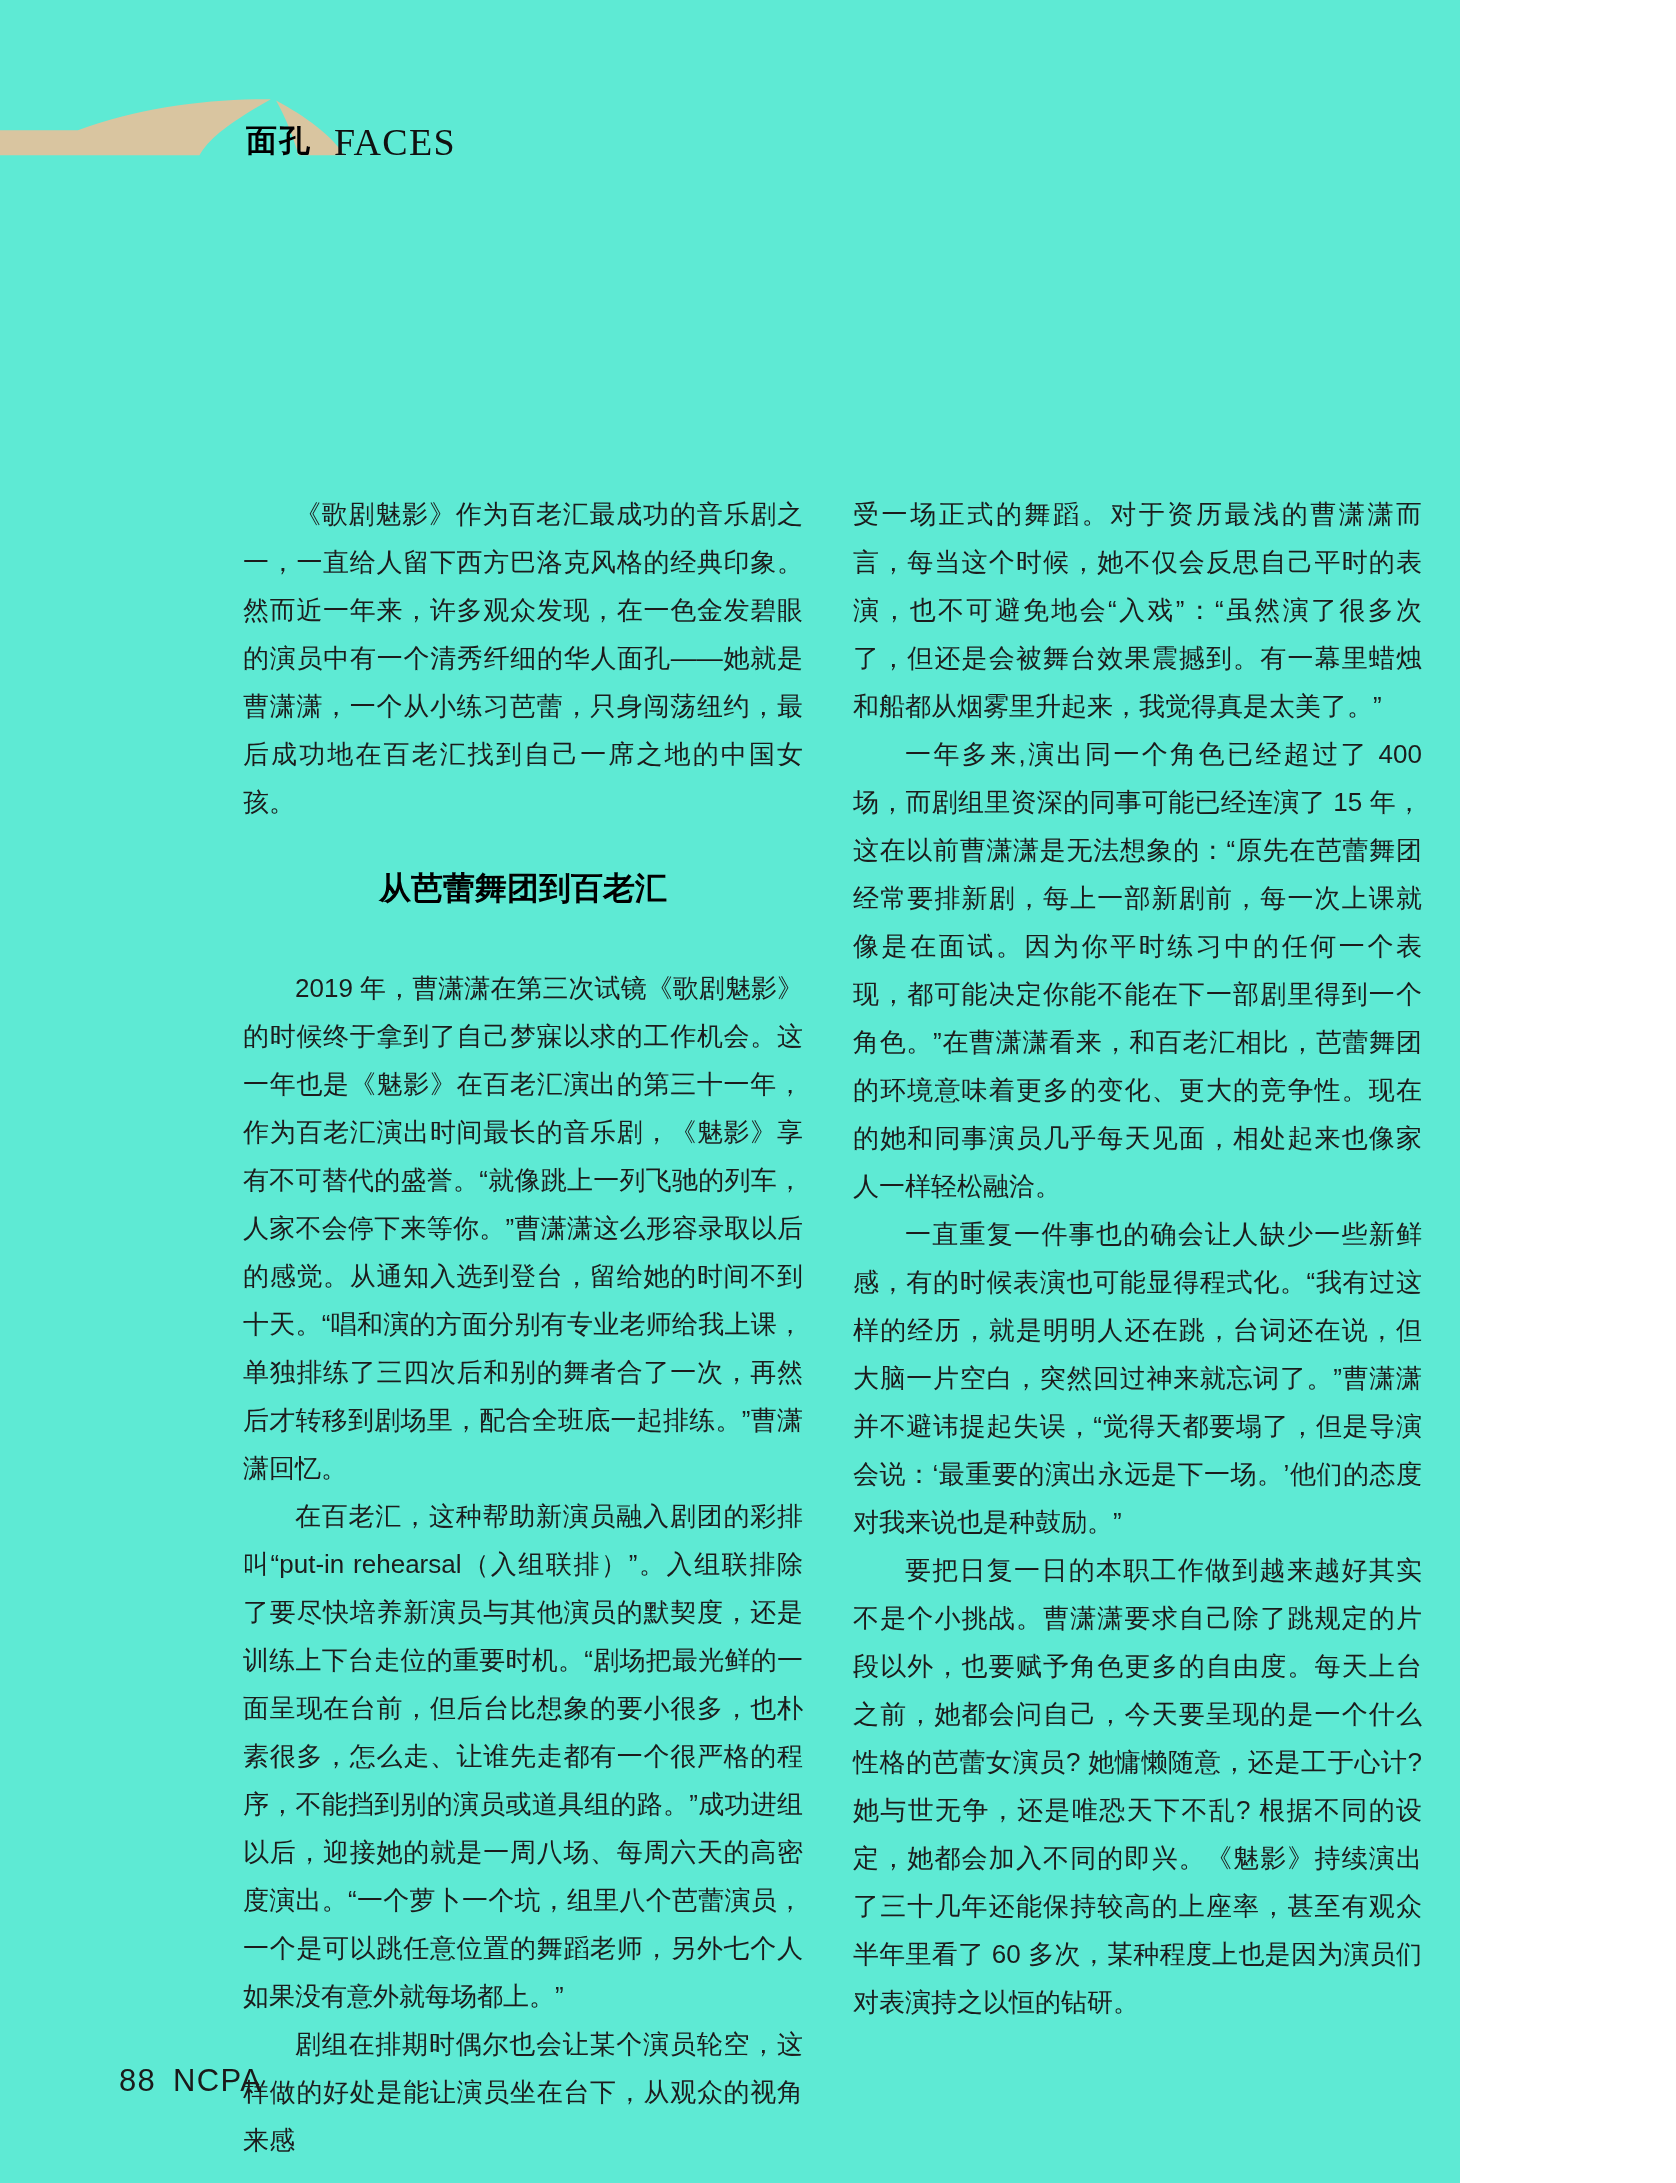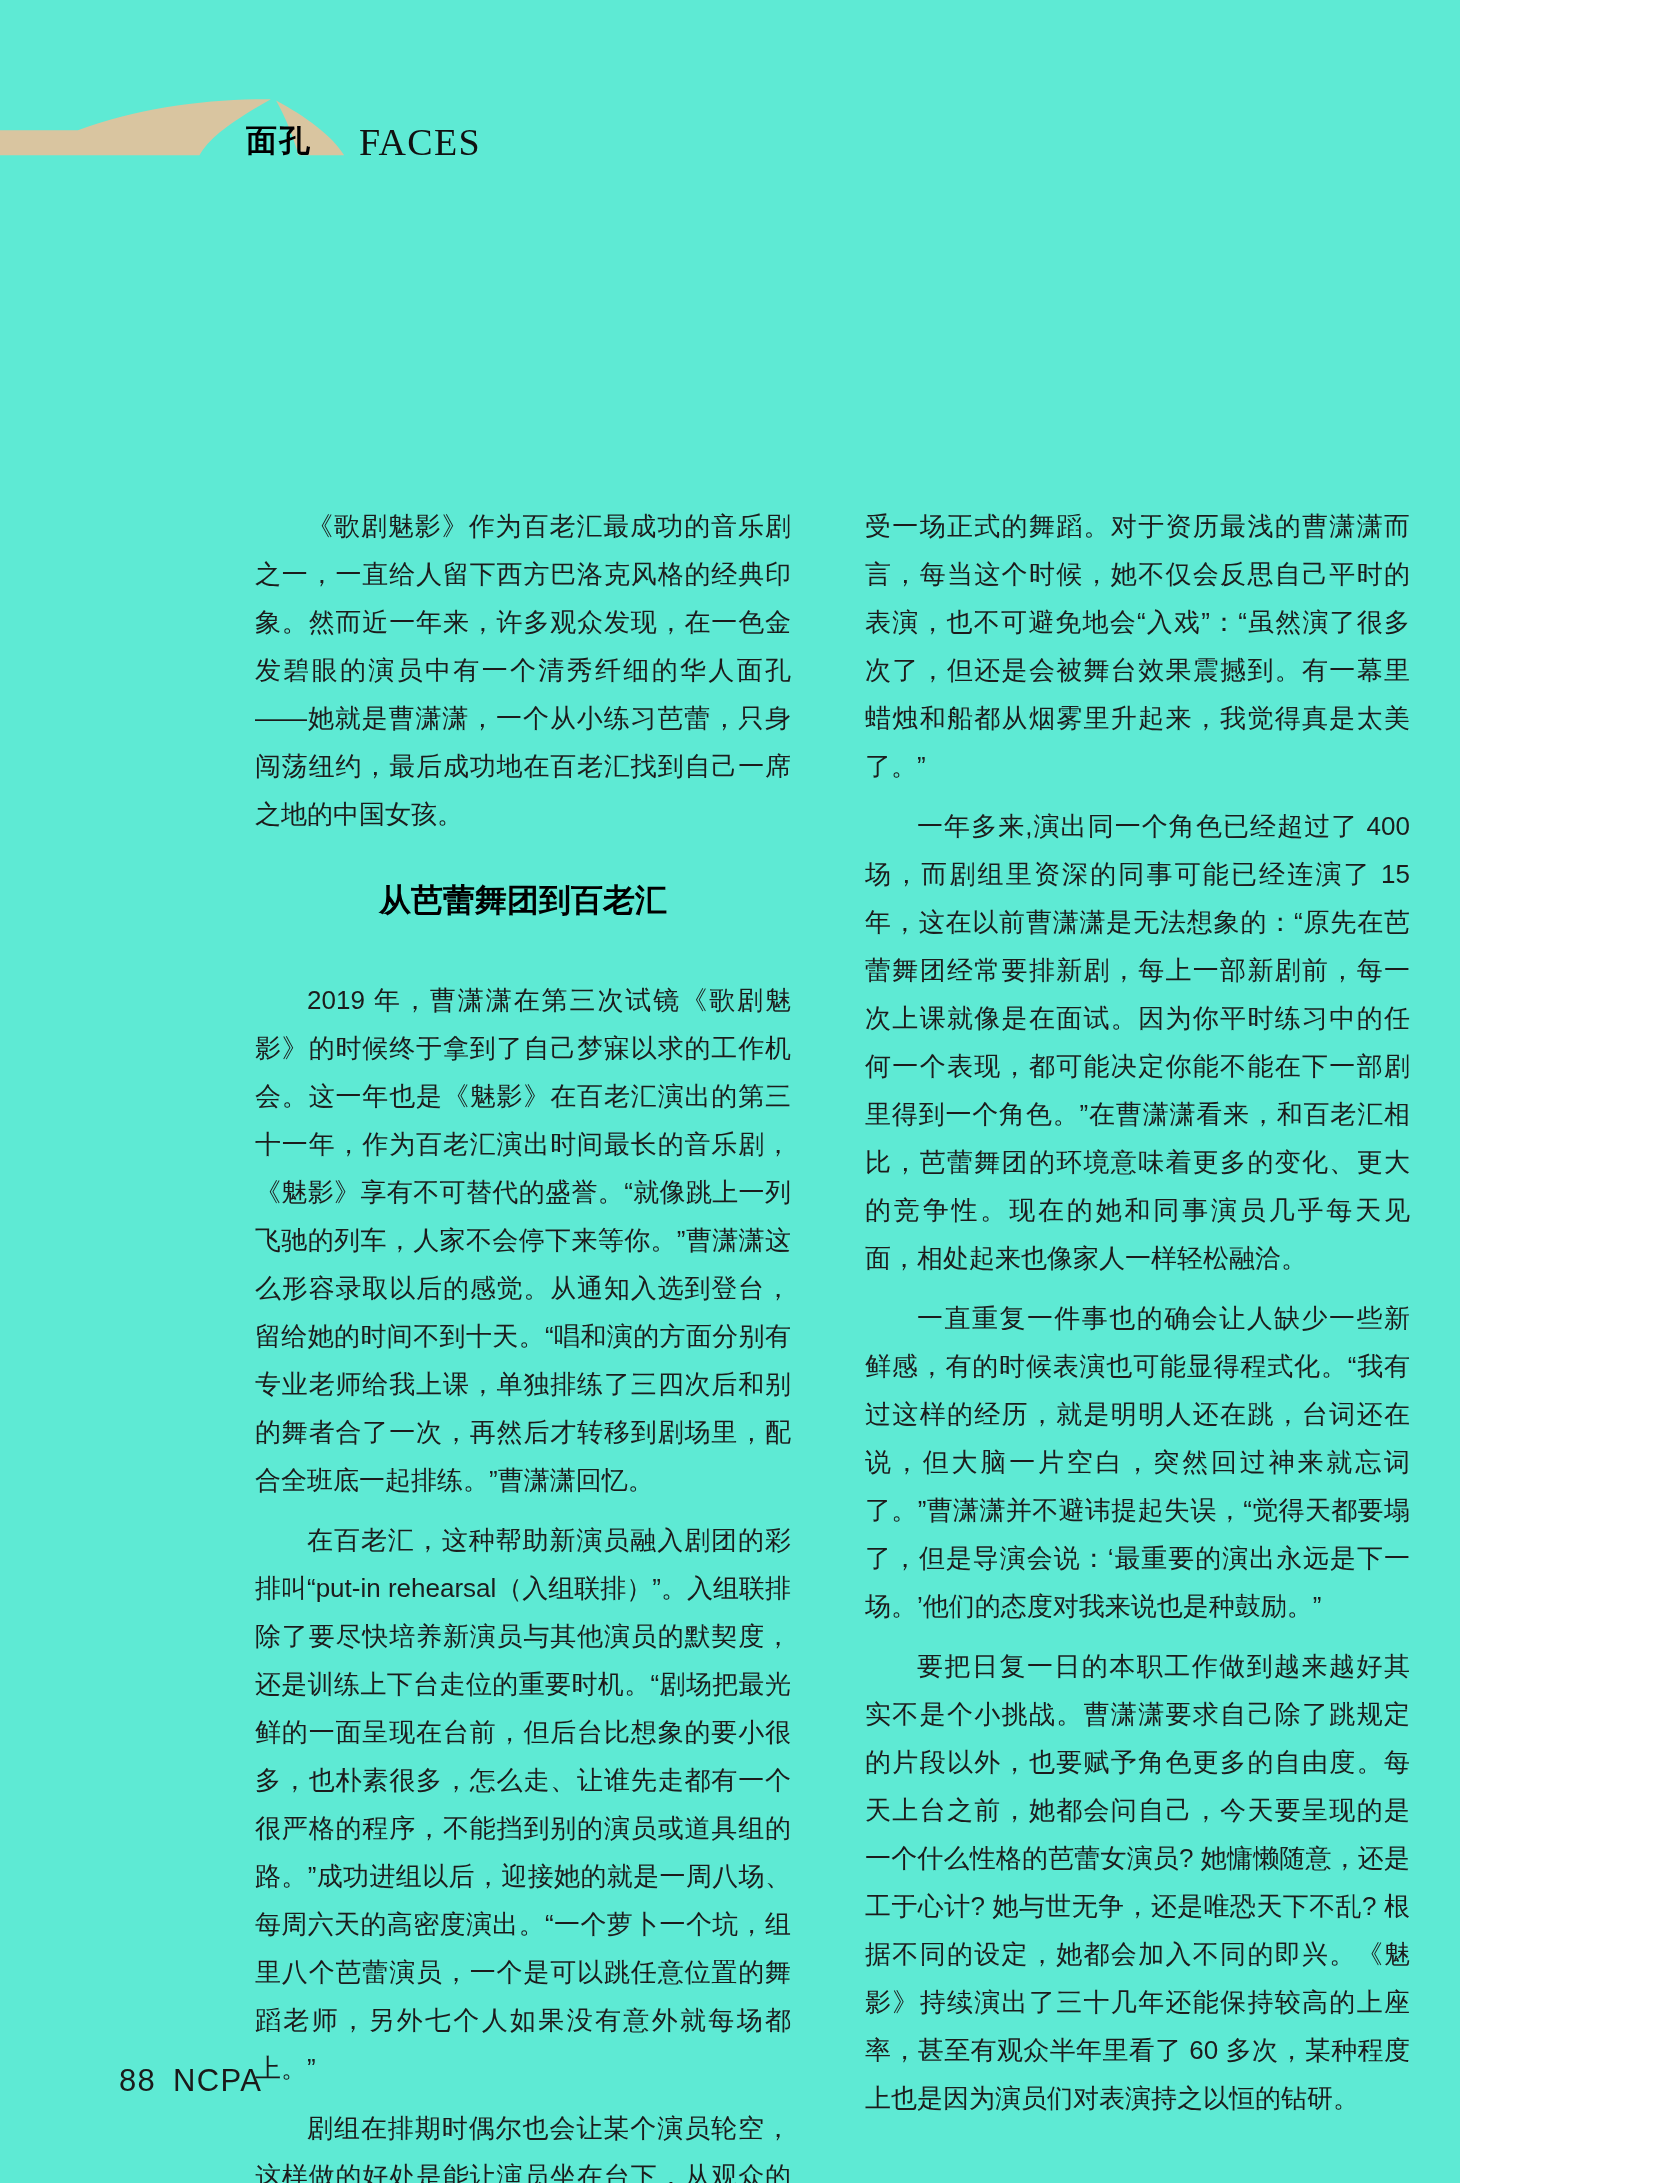--- a/index.html
+++ b/index.html
@@ -24,21 +24,21 @@
     left: 246px;
     top: 125px;
     font-size: 31px;
     font-weight: 900;
     letter-spacing: 2px;
     color: #000000;
     line-height: 1;
   }
   .en-label {
     position: absolute;
-    left: 359px;
+    left: 334px;
     top: 123px;
     font-family: "Liberation Serif", "DejaVu Serif", serif;
     font-size: 38px;
     font-weight: 400;
     letter-spacing: 1.3px;
     color: #111111;
     line-height: 1;
   }
 
   
@@ -47,21 +47,21 @@
     top: 490px;
     font-size: 26px;
     line-height: 48px;
     font-weight: 300;
     text-align: justify;
     color: #1c1c1c;
   }
   .col-left  { left: 243px;  width: 560px; }
   .col-right { left: 853px; width: 569px; }
 
-  .para { margin: 12px; }
+  .para { margin: 0; }
   .para.indent { text-indent: 2em; }
 
   .section-heading {
     margin: 41px 0 55px 0;
     font-size: 32px;
     line-height: 42px;
     font-weight: 800;
     color: #000000;
     text-align: center;
   }

